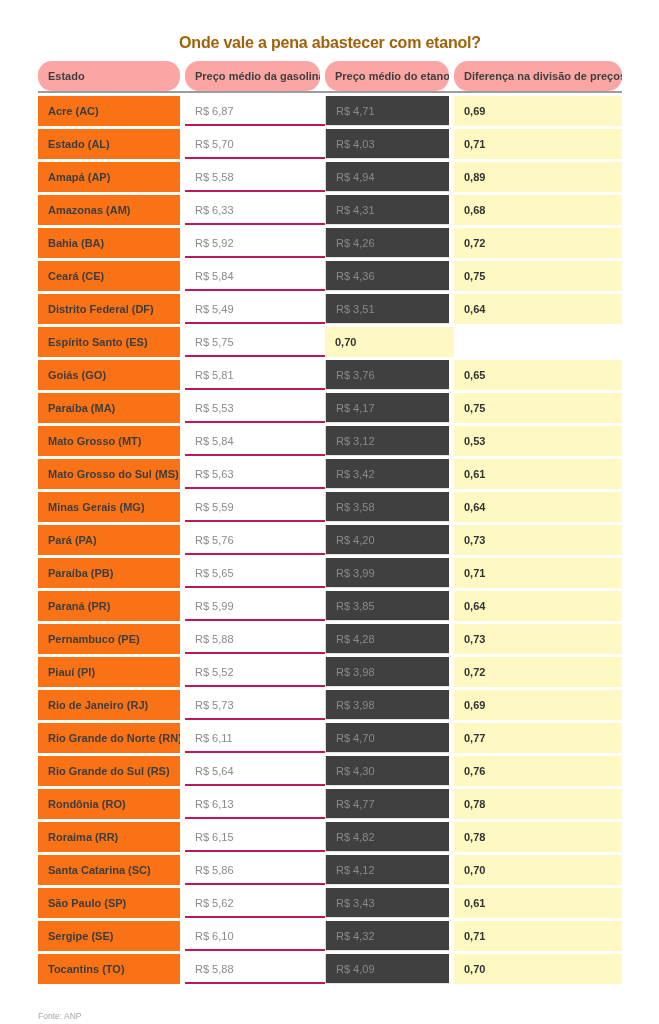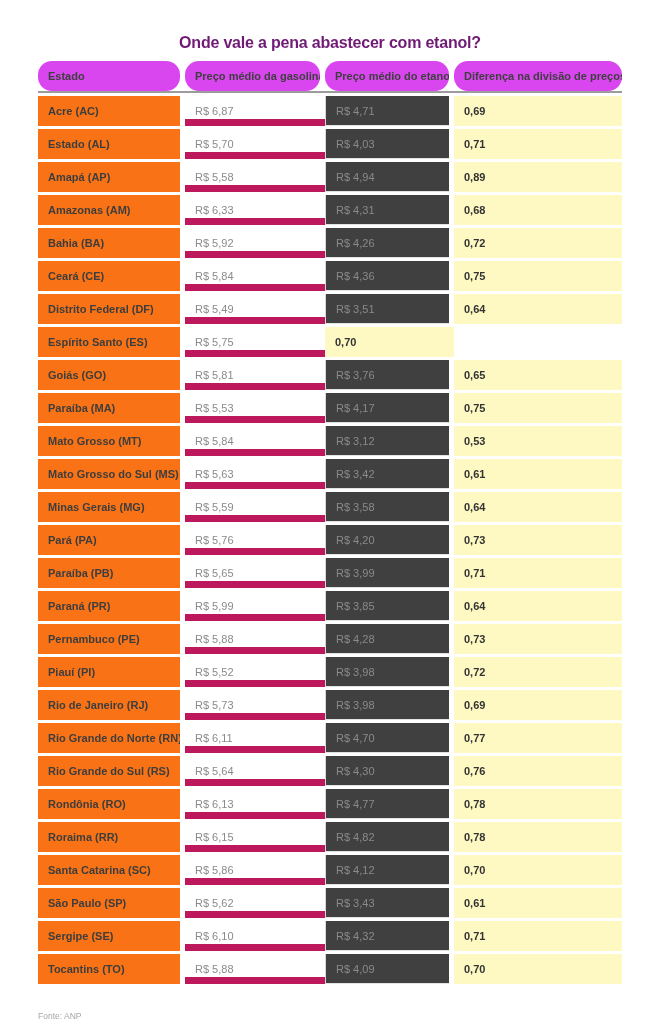--- a/index.html
+++ b/index.html
@@ -12,21 +12,21 @@
     width: 659px;
     height: 1024px;
     box-sizing: border-box;
     padding: 34px 37px 0 38px;
     background: #ffffff;
     overflow: hidden;
   }
   .title {
     font-size: 16px;
     font-weight: 700;
-    color: #701a75;
+    color: #a16207;
     text-align: center;
     margin: 0 0 9px 0;
     letter-spacing: -0.2px;
   }
   .tbl {
     width: 584px;
   }
   .row {
     display: grid;
     grid-template-columns: 147px 140px 129px 168px;
@@ -38,36 +38,36 @@
     box-sizing: border-box;
     padding-left: 10px;
     font-size: 11px;
     white-space: nowrap;
     overflow: hidden;
   }
   .header-row {
     border-bottom: 2px solid #9c9c9c;
   }
   .hc {
-    background: #d946ef;
+    background: #fca5a5;
     color: #3f3f3f;
     font-weight: 700;
     border-radius: 14px;
   }
   .gut { margin-right: 5px; }
   .c-state {
     background: #f97316;
     color: #3d3d3d;
     font-weight: 700;
   }
   .c-gas {
     background: #ffffff;
     color: #8a8a8a;
     font-weight: 400;
-    border-bottom: 7px solid #be185d;
+    border-bottom: 2px solid #be185d;
   }
   .c-eta {
     background: #404040;
     color: #8a8a8a;
     font-weight: 400;
     border-left: 1px solid #d8d8d8;
     border-bottom: 1px solid #e3e3e3;
   }
   .c-diff {
     background: #fef9c3;

